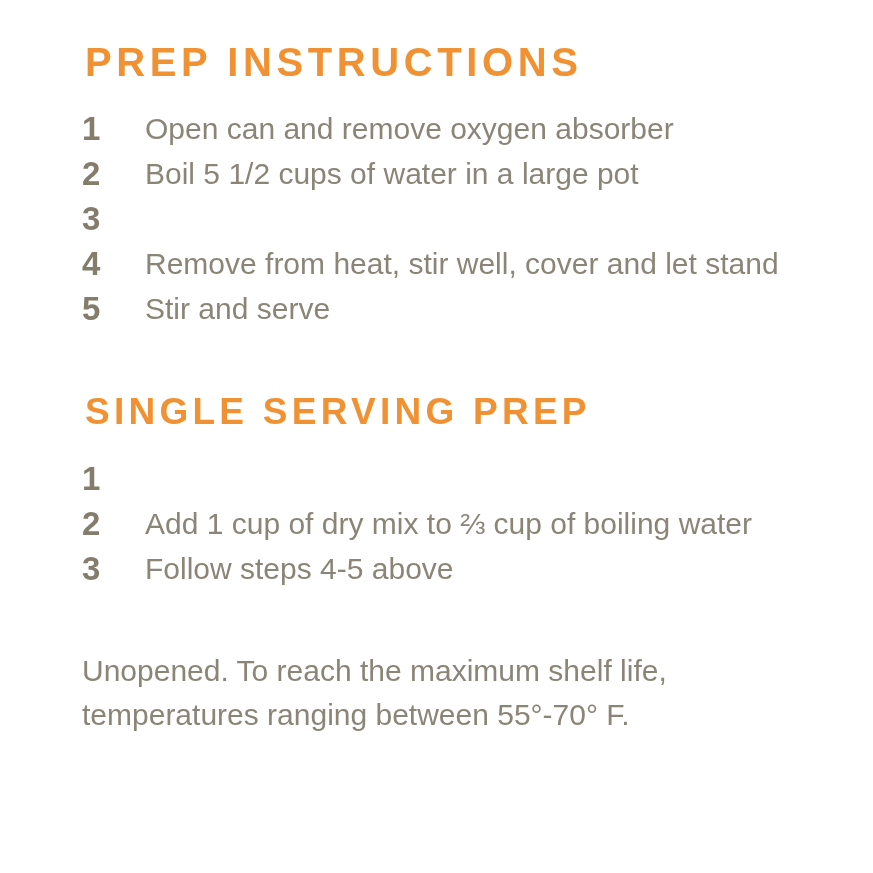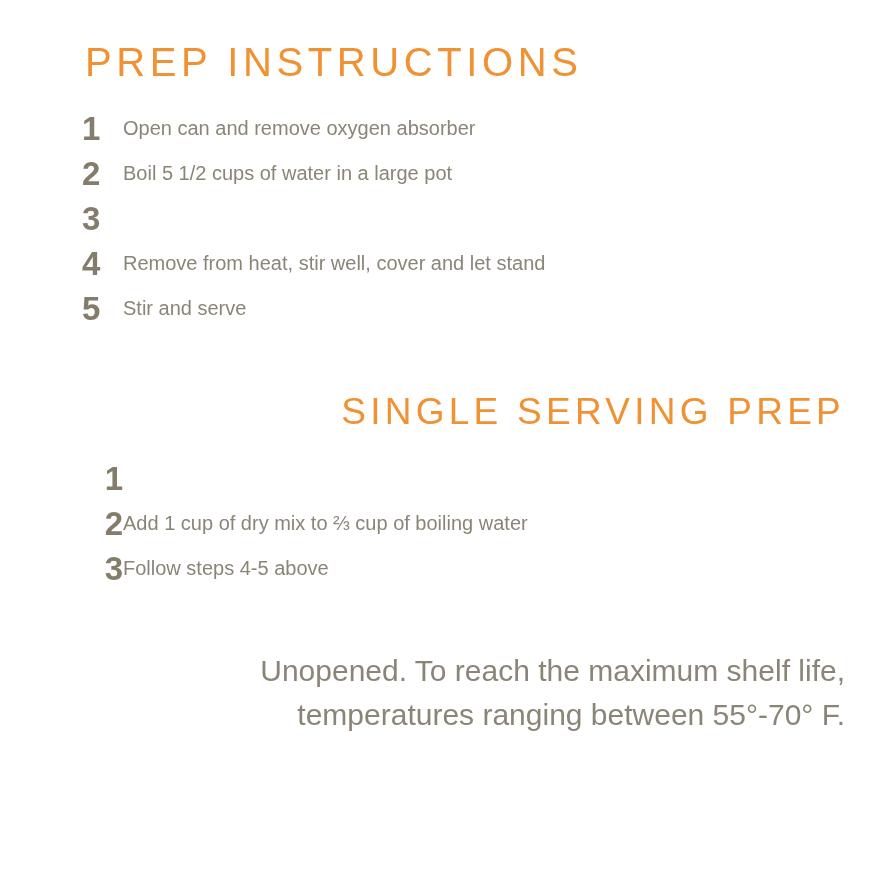--- a/index.html
+++ b/index.html
@@ -13,46 +13,47 @@
     width: 873px; height: 873px;
     background: var(--c-bg);
     font-family: "Liberation Sans", sans-serif;
     overflow: hidden;
   }
   .label {
     padding: 42px 28px 0 82px;
     width: 873px;
   }
   .section-title {
-    font-weight: normal;
+    font-weight: bold;
     color: var(--c-heading);
     letter-spacing: 0.115em;
     line-height: 1;
     padding-left: 3px;
   }
   .title-lg { font-size: 40px; margin-bottom: 24px; }
   .title-md { font-size: 37px; margin-bottom: 26px; }
   .section { margin-bottom: 0; }
-  .section + .section { margin-top: 62px; text-align: right; }
+  .section + .section { margin-top: 62px; }
   .step {
     display: flex;
     align-items: flex-start;
   }
   .step-num {
     flex: none;
     width: 41px;
     font-size: 33px;
     font-weight: bold;
     color: var(--c-number);
     line-height: 45px;
   }
   .step-txt {
-    font-size: 20px;
+    font-size: 30px;
     color: var(--c-body);
     line-height: 45px;
+    margin-left: 22px;
   }
   .line { display: block; }
   .paragraph {
     font-size: 30px;
     color: var(--c-body);
     line-height: 44px;
     margin-top: -4px;
   }
 </style>
 </head>

